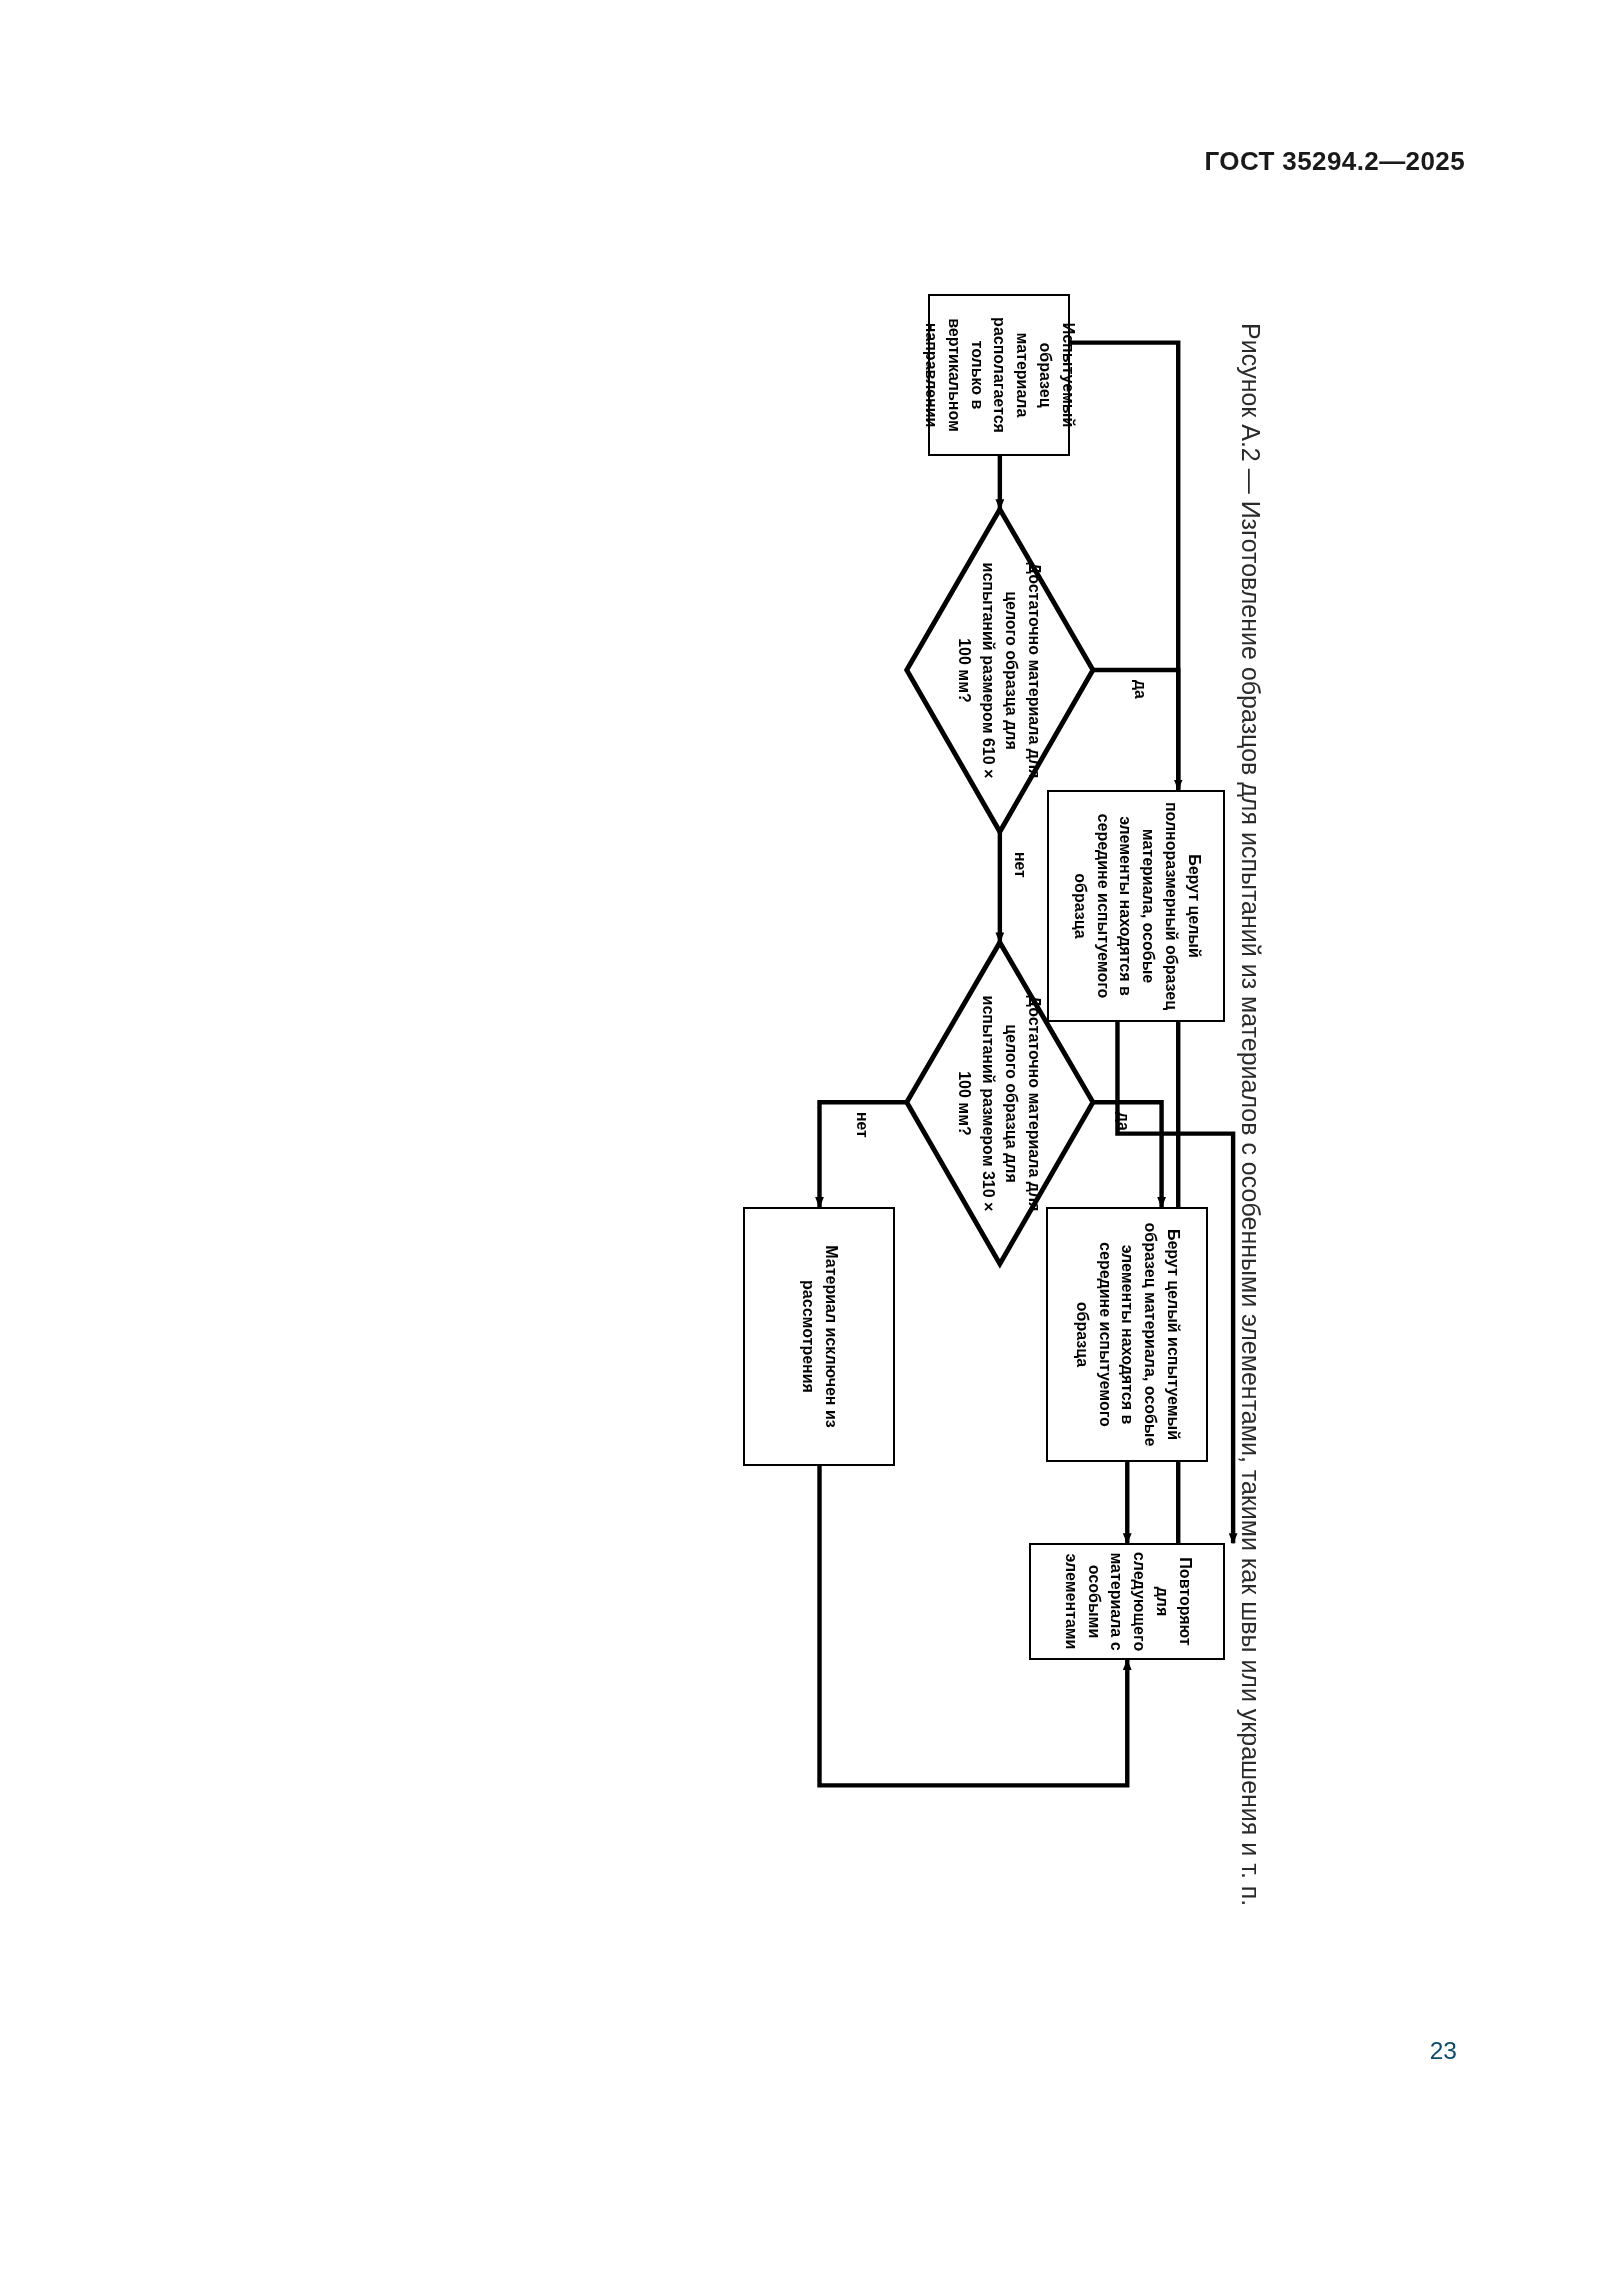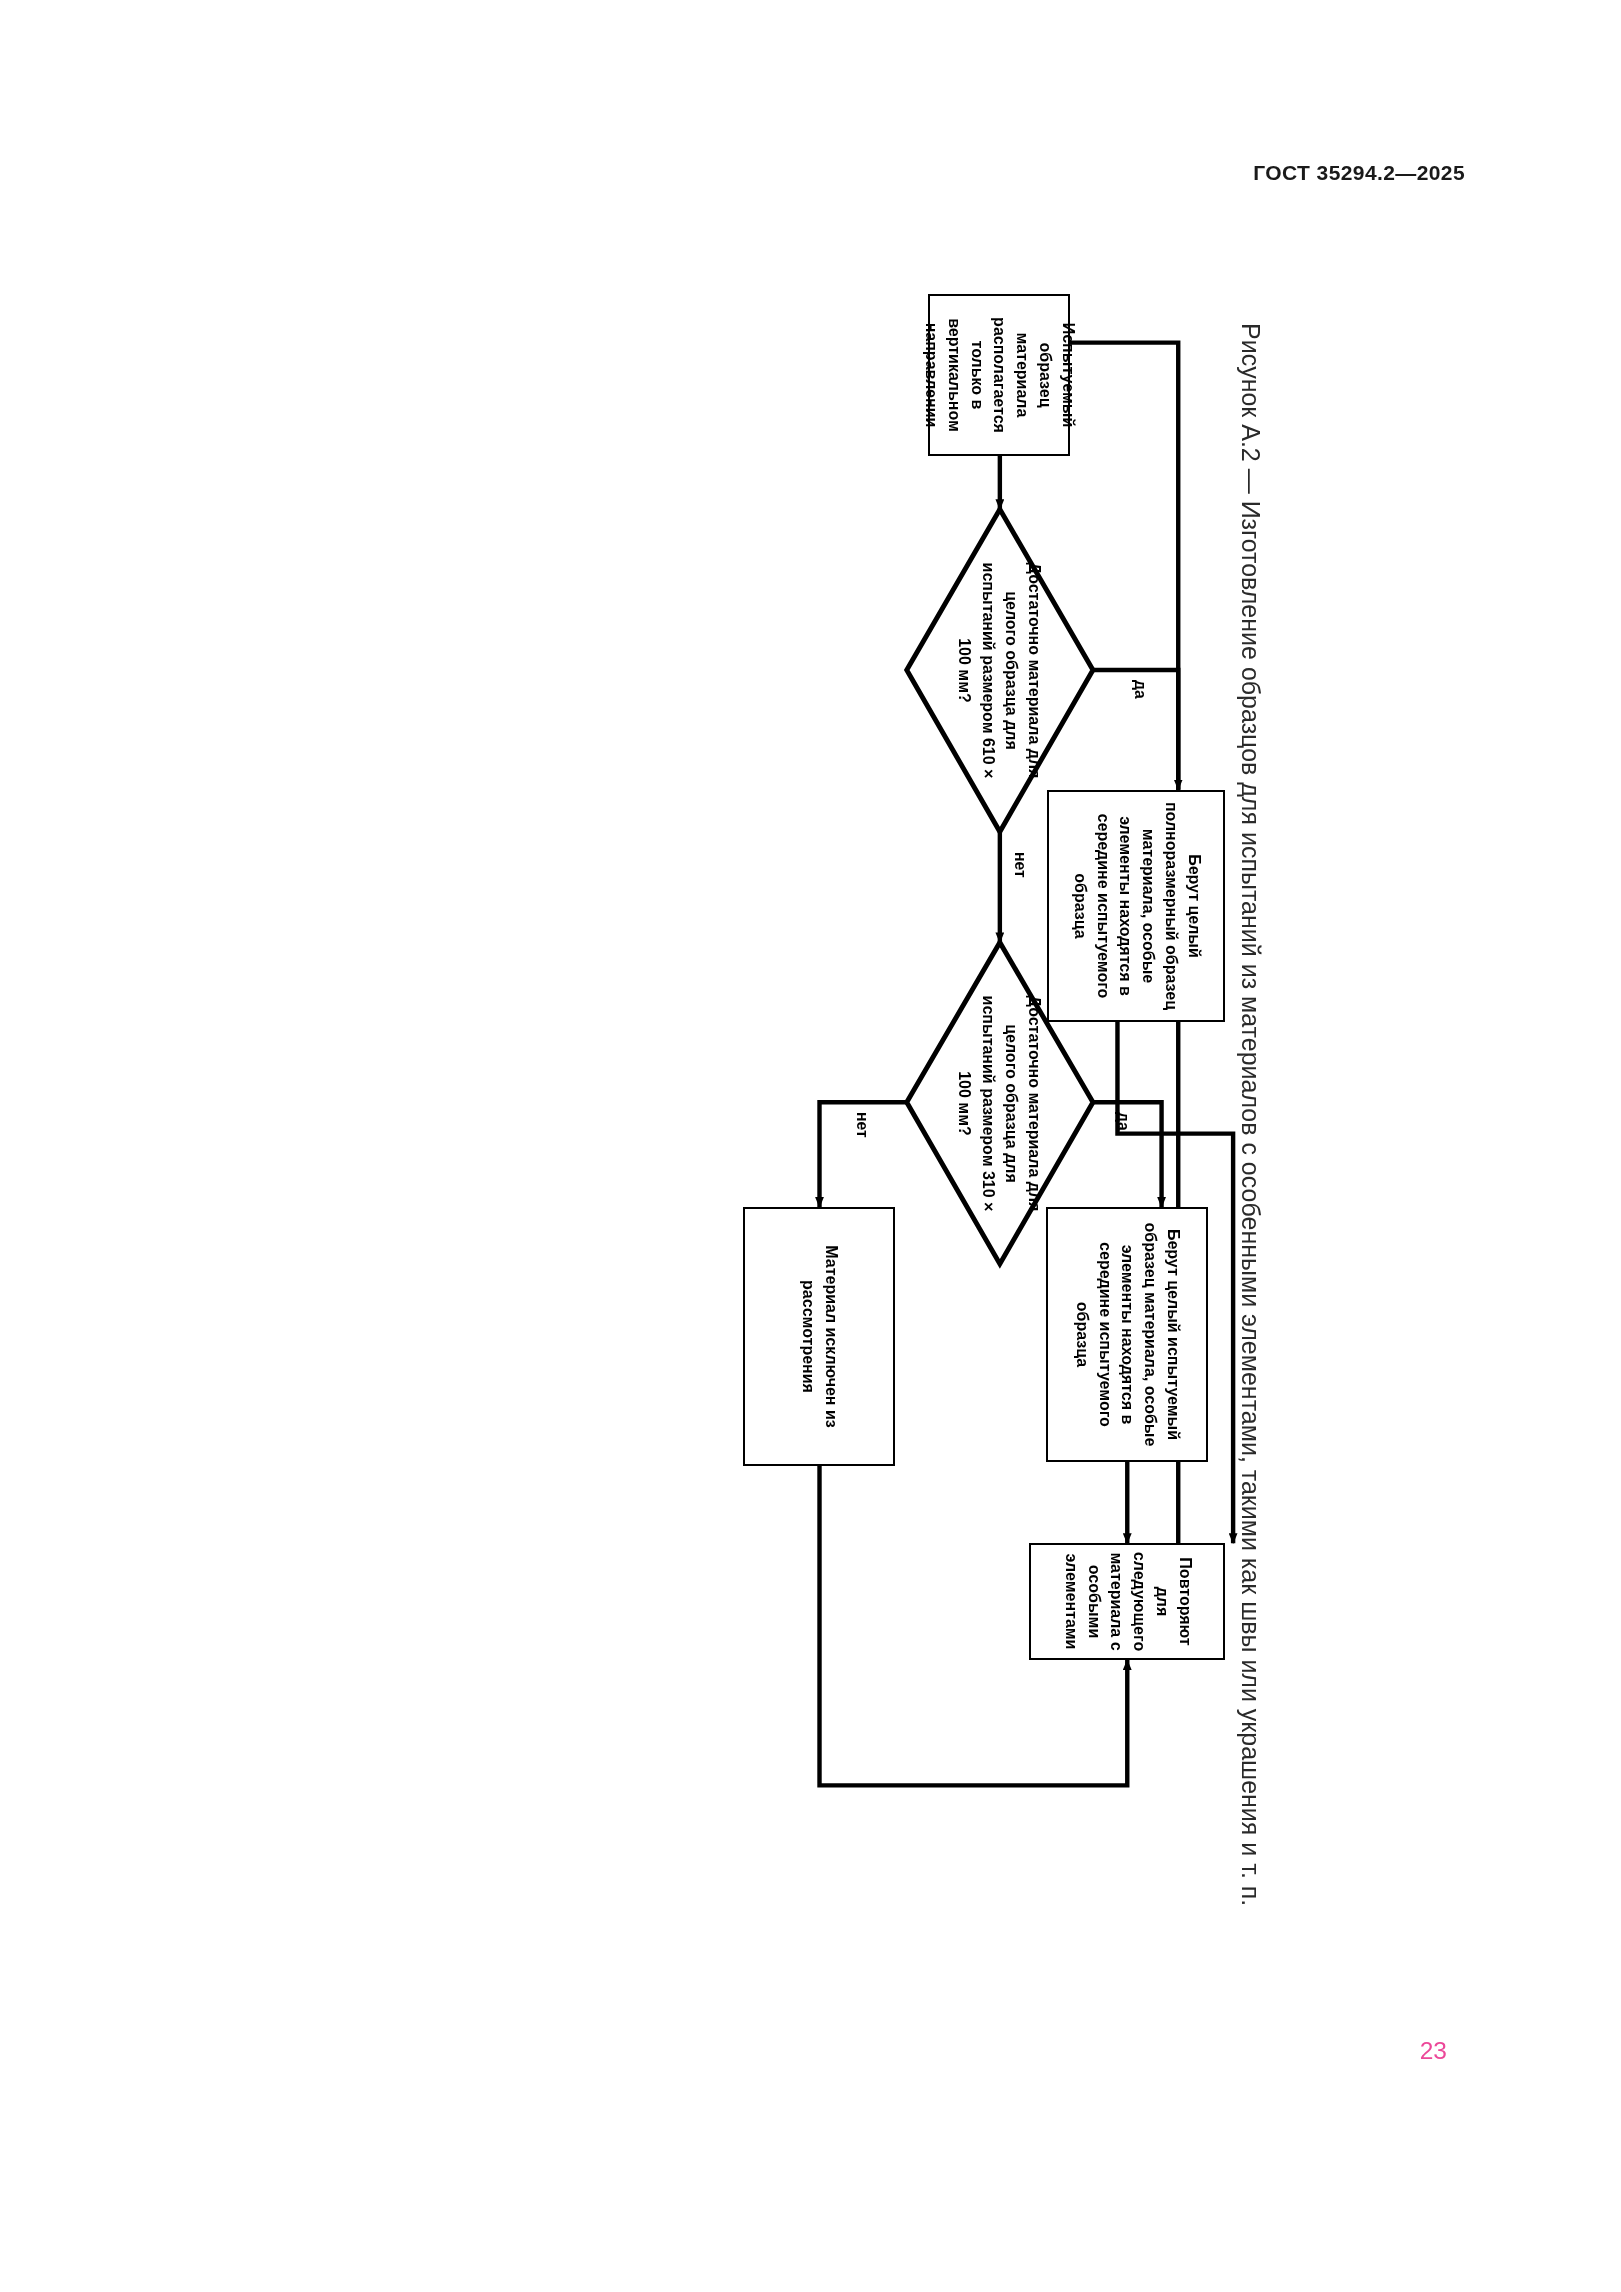--- a/index.html
+++ b/index.html
@@ -16,35 +16,35 @@
     position: relative;
     width: 1621px;
     height: 2293px;
     background: #ffffff;
     overflow: hidden;
   }
 
   
   .header-std {
     position: absolute;
-    top: 161px;
+    top: 146px;
     right: 156px;
-    font-size: 21px;
+    font-size: 26px;
     font-weight: bold;
     letter-spacing: 0.4px;
     white-space: nowrap;
   }
 
   
   .page-number {
     position: absolute;
-    right: 174px;
+    right: 164px;
     top: 2037px;
     font-size: 24.5px;
-    color: #ec4899;
+    color: #0c4a6e;
   }
 
   
   .figure-caption {
     position: absolute;
     left: 1272px;
     top: 323px;
     width: 1598px;
     height: 43px;
     transform-origin: 0 0;

